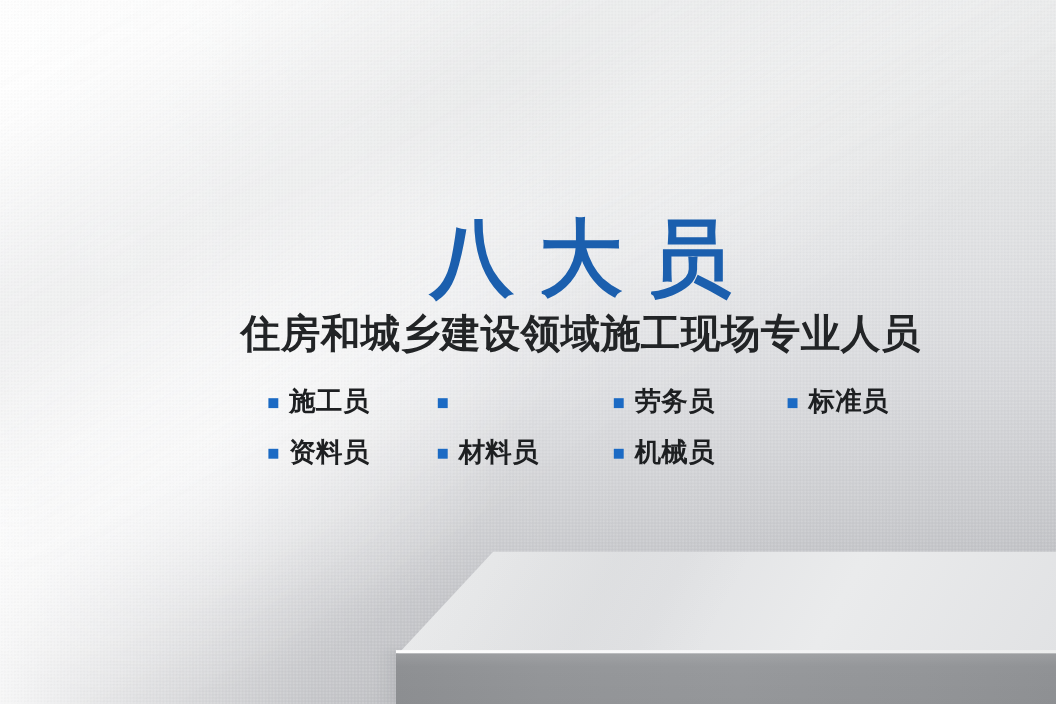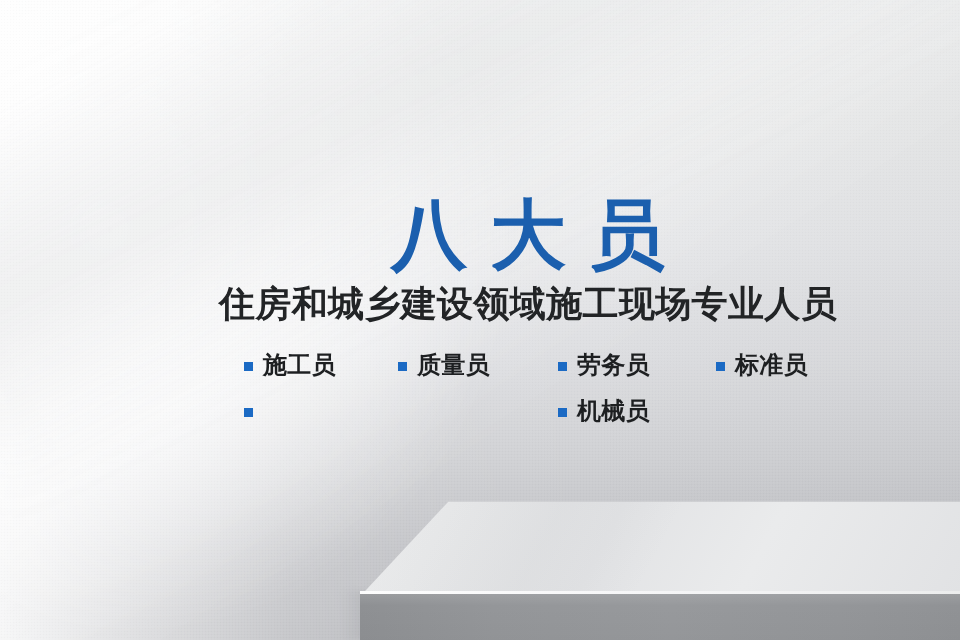--- a/index.html
+++ b/index.html
@@ -291,41 +291,45 @@
 
       <div class="role-row">
 
         <div class="role-item col-0">
           <span class="role-bullet"></span>
           <span class="role-label">施工员</span>
         </div>
 
         <div class="role-item col-1">
           <span class="role-bullet"></span>
-          <span class="role-label">质量员</span>
         </div>
 
         <div class="role-item col-3">
           <span class="role-bullet"></span>
           <span class="role-label">标准员</span>
         </div>
 
         <div class="role-item col-2">
           <span class="role-bullet"></span>
           <span class="role-label">劳务员</span>
         </div>
 
       </div>
 
       <div class="role-row row-2">
 
         <div class="role-item col-0">
           <span class="role-bullet"></span>
-        </div>
-
+          <span class="role-label">资料员</span>
+        </div>
+
+        <div class="role-item col-1">
+          <span class="role-bullet"></span>
+          <span class="role-label">材料员</span>
+        </div>
 
         <div class="role-item col-2">
           <span class="role-bullet"></span>
           <span class="role-label">机械员</span>
         </div>
 
       </div>
 
     </div>
 

